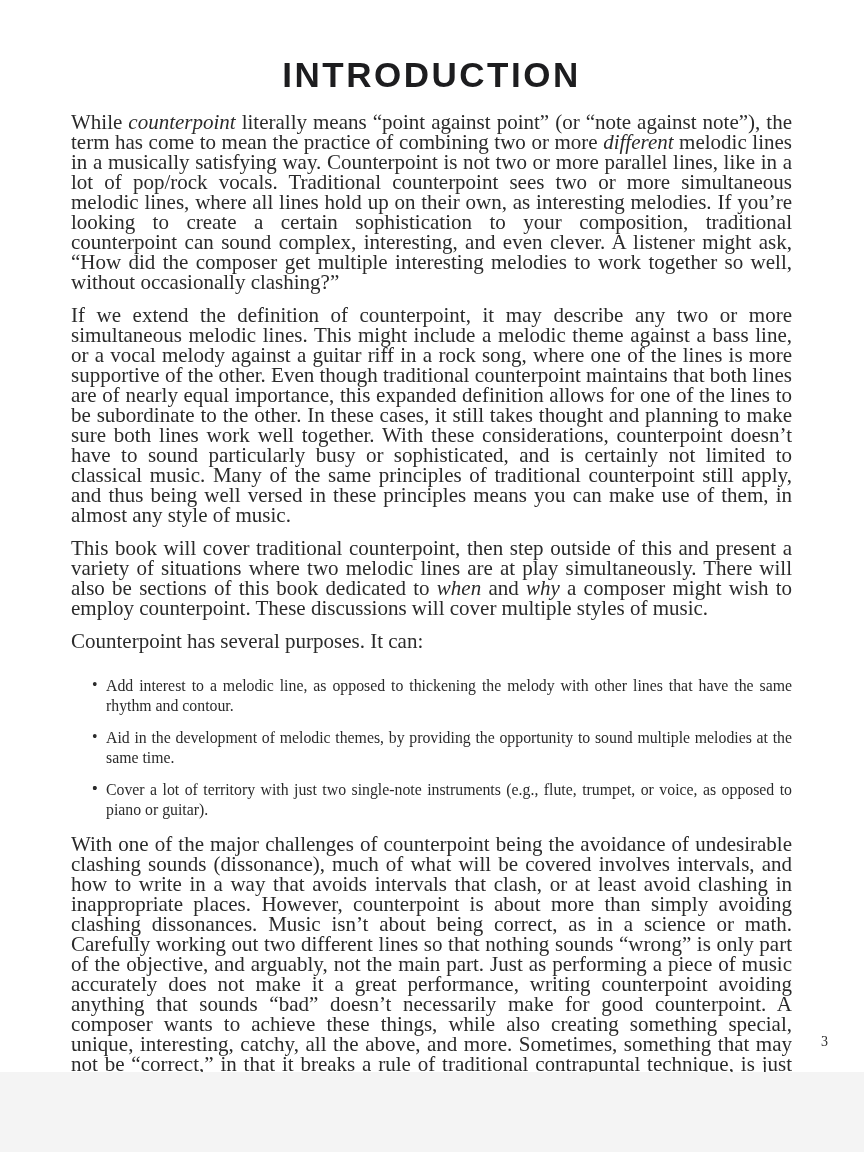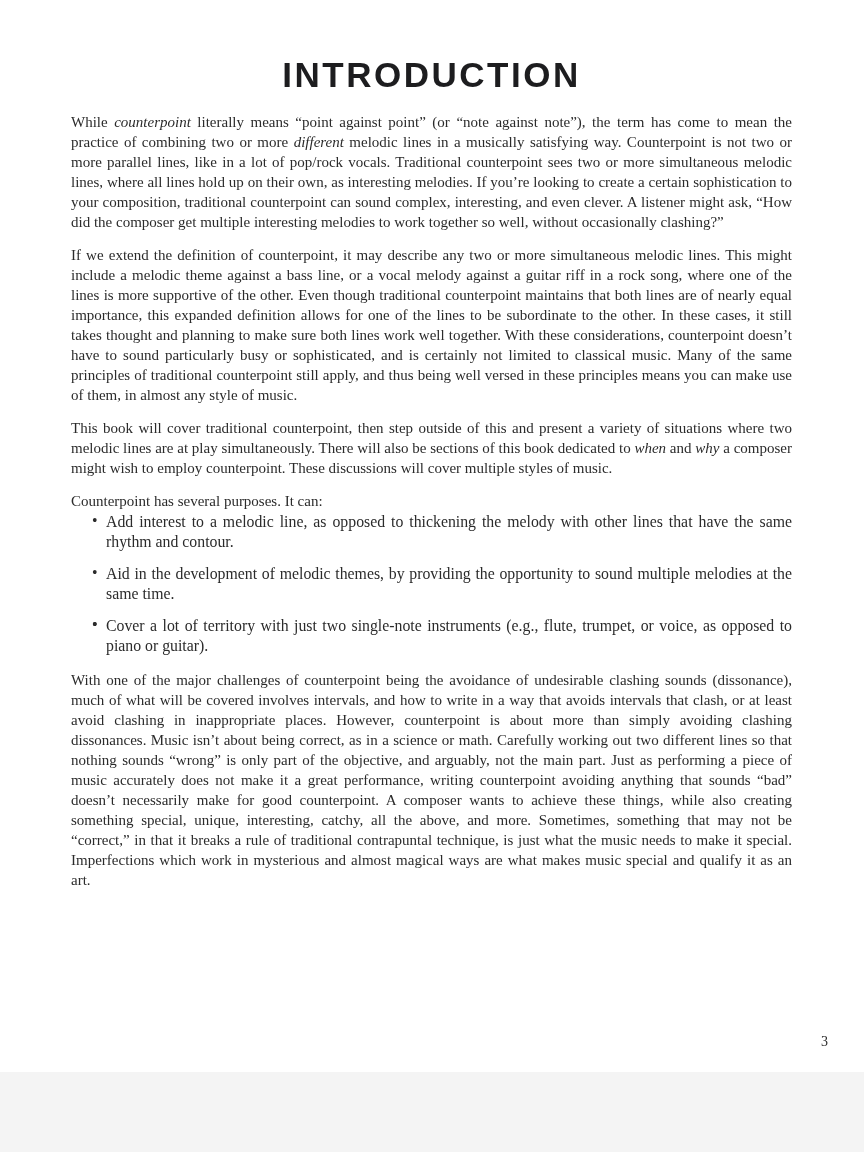--- a/index.html
+++ b/index.html
@@ -22,29 +22,29 @@
     font-family: "Liberation Sans", sans-serif;
     font-weight: bold;
     font-size: 35px;
     letter-spacing: 2.5px;
     color: #1d1d1f;
     text-align: center;
     margin: 0 0 17px 0;
     line-height: 1.1;
   }
   .body-para {
-    font-size: 15px;
+    font-size: 21px;
     line-height: 20px;
     color: #2b2b2b;
     text-align: justify;
     margin: 0 0 13px 0;
   }
   .body-para i { font-style: italic; }
   .list-intro {
-    margin-bottom: 1px;
+    margin-bottom: 25px;
   }
   .purpose-list {
     list-style: none;
     margin: 0 0 14px 0;
     padding: 0;
   }
   .purpose-list li {
     position: relative;
     padding-left: 35px;
     margin: 0 0 12px 0;

